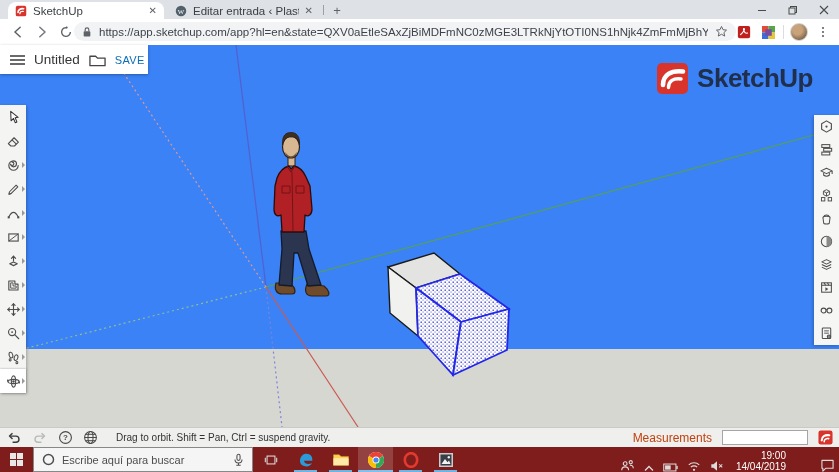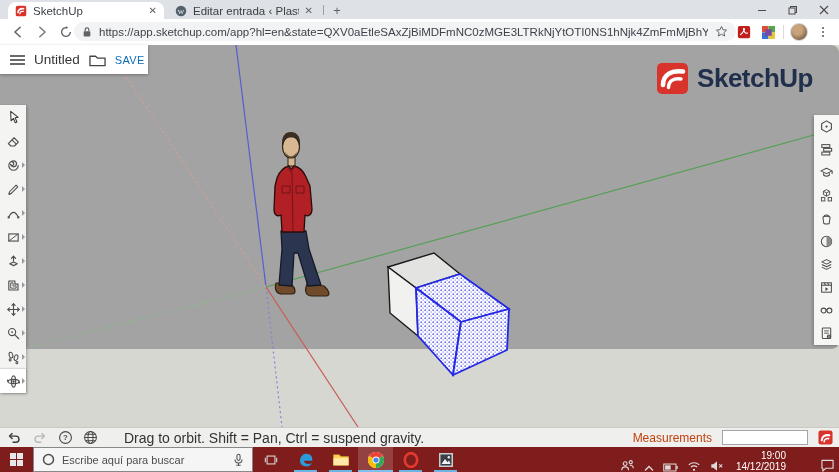--- a/index.html
+++ b/index.html
@@ -21,41 +21,41 @@
   
   .chrometoolbar { position:absolute; left:0; top:19px; width:839px; height:26px; background:#fff; display:flex; align-items:center; }
   .navbtn { width:24px; height:24px; display:flex; align-items:center; justify-content:center; }
   .omnibox { position:absolute; left:74px; top:3px; width:662px; height:19px; background:#f1f3f4; border-radius:10px; display:flex; align-items:center; padding:0 8px; gap:7px; }
   .url { font-size:11.5px; color:#3f434a; white-space:nowrap; overflow:hidden; flex:1; }
   .ext { width:24px; height:24px; display:flex; align-items:center; justify-content:center; }
   .avatar { width:18px; height:18px; border-radius:50%; background:radial-gradient(circle at 40% 35%, #c7a27a 0 35%, #8a6c52 70%, #5c4836); border:1px solid #d2d2d2; }
   .extsep { width:1px; height:14px; background:#dadce0; margin:0 3px; }
 
   
-  .app { position:absolute; left:0; top:45px; width:839px; height:304px; background:#a3a3a3;border-radius:8px; }
+  .app { position:absolute; left:0; top:45px; width:839px; height:304px; background:#3b82f6; }
   .scene { position:absolute; left:0; top:0; }
   .appheader { position:absolute; left:0; top:0; width:148px; height:29px; background:#fff; box-shadow:0 1px 3px rgba(0,0,0,.3); display:flex; align-items:center; gap:9px; padding:0 10px; z-index:5; }
   .untitled { font-size:13.5px; color:#333; }
   .savebtn { font-size:11px; font-weight:normal; color:#0d6eb8; letter-spacing:.3px; }
 
   .brand { position:absolute; right:26px; top:16px; display:flex; align-items:center; gap:7px; z-index:4; }
   .brandtext { font-size:26px; font-weight:bold; color:#20304c; letter-spacing:-0.5px; }
 
   .ltools { position:absolute; left:0; top:60px; width:26px; background:#f4f4f3; box-shadow:1px 1px 3px rgba(0,0,0,.25); z-index:5; }
   .rtools { position:absolute; right:0; top:70px; width:25px; background:#f6f6f5; box-shadow:-1px 1px 3px rgba(0,0,0,.25); z-index:5; }
   .toolcell { position:relative; width:100%; height:24px; display:flex; align-items:center; justify-content:center; }
   .rtools .toolcell { height:23px; }
   .toolcell.active { background:#fff; box-shadow:0 0 2px rgba(0,0,0,.35); }
   .flyout { position:absolute; right:1px; top:9px; width:0; height:0; border-left:3px solid #9a9a9a; border-top:3px solid transparent; border-bottom:3px solid transparent; }
 
   .upgrade { position:absolute; left:8px; top:360px; width:115px; height:19px; background:#6a6a6a; color:#f4f4f4; font-size:11.5px; text-align:center; line-height:19px; z-index:5; }
 
   
   .statusbar { position:absolute; left:0; top:427px; width:839px; height:20px; background:#efefee; border-top:1px solid #c9c9c6; display:flex; align-items:center; padding:0 6px; gap:10px; }
-  .hint { font-size:14px; color:#333; margin-left:16px; }
+  .hint { font-size:10px; color:#333; margin-left:8px; }
   .measlabel { font-size:12px; color:#c2410c; margin-left:auto; }
   .measinput { width:86px; height:15px; border:1px solid #a5a5a5; background:#fff; font-size:10px; padding:0 3px; }
 
   
   .taskbar { position:absolute; left:0; top:447px; width:839px; height:25px; background:#7f1d1d; display:flex; align-items:stretch; }
   .startbtn { width:33px; display:flex; align-items:center; justify-content:center; }
   .searchbox { width:220px; background:#f5f5f5; border:1px solid #888; display:flex; align-items:center; gap:7px; padding:0 8px; }
   .searchtext { flex:1; font-size:11px; color:#4d4d4d; white-space:nowrap; overflow:hidden; }
   .tbicon { position:relative; width:35px; display:flex; align-items:center; justify-content:center; }
   .tbicon.running::after { content:""; position:absolute; left:6px; right:6px; bottom:0; height:2px; background:#6cb4e4; }
@@ -572,21 +572,21 @@
         </svg>
     </span>
     <span class="ico">
       <svg width="14" height="12" viewBox="0 0 16 13">
           <path d="M1.5,4.5 H4 L8,1.2 V11.8 L4,8.5 H1.5 Z" fill="#dcdcdc"></path>
           <path d="M10.5,4.5 L14,8 M14,4.5 L10.5,8" stroke="#dcdcdc" stroke-width="1.2"></path>
         </svg>
     </span>
     <div class="clock">
       <div>19:00</div>
-      <div>14/12/2019</div>
+      <div>14/04/2019</div>
     </div>
     <span class="ico" style="margin-left:22px;">
       <svg width="15" height="13" viewBox="0 0 16 14">
           <path d="M2,1.5 H14 V10 H6 L3,13 V10 H2 Z" fill="none" stroke="#dcdcdc" stroke-width="1.2" stroke-linejoin="round"></path>
         </svg>
     </span>
   </div>
 </div>
 
 </body></html>

